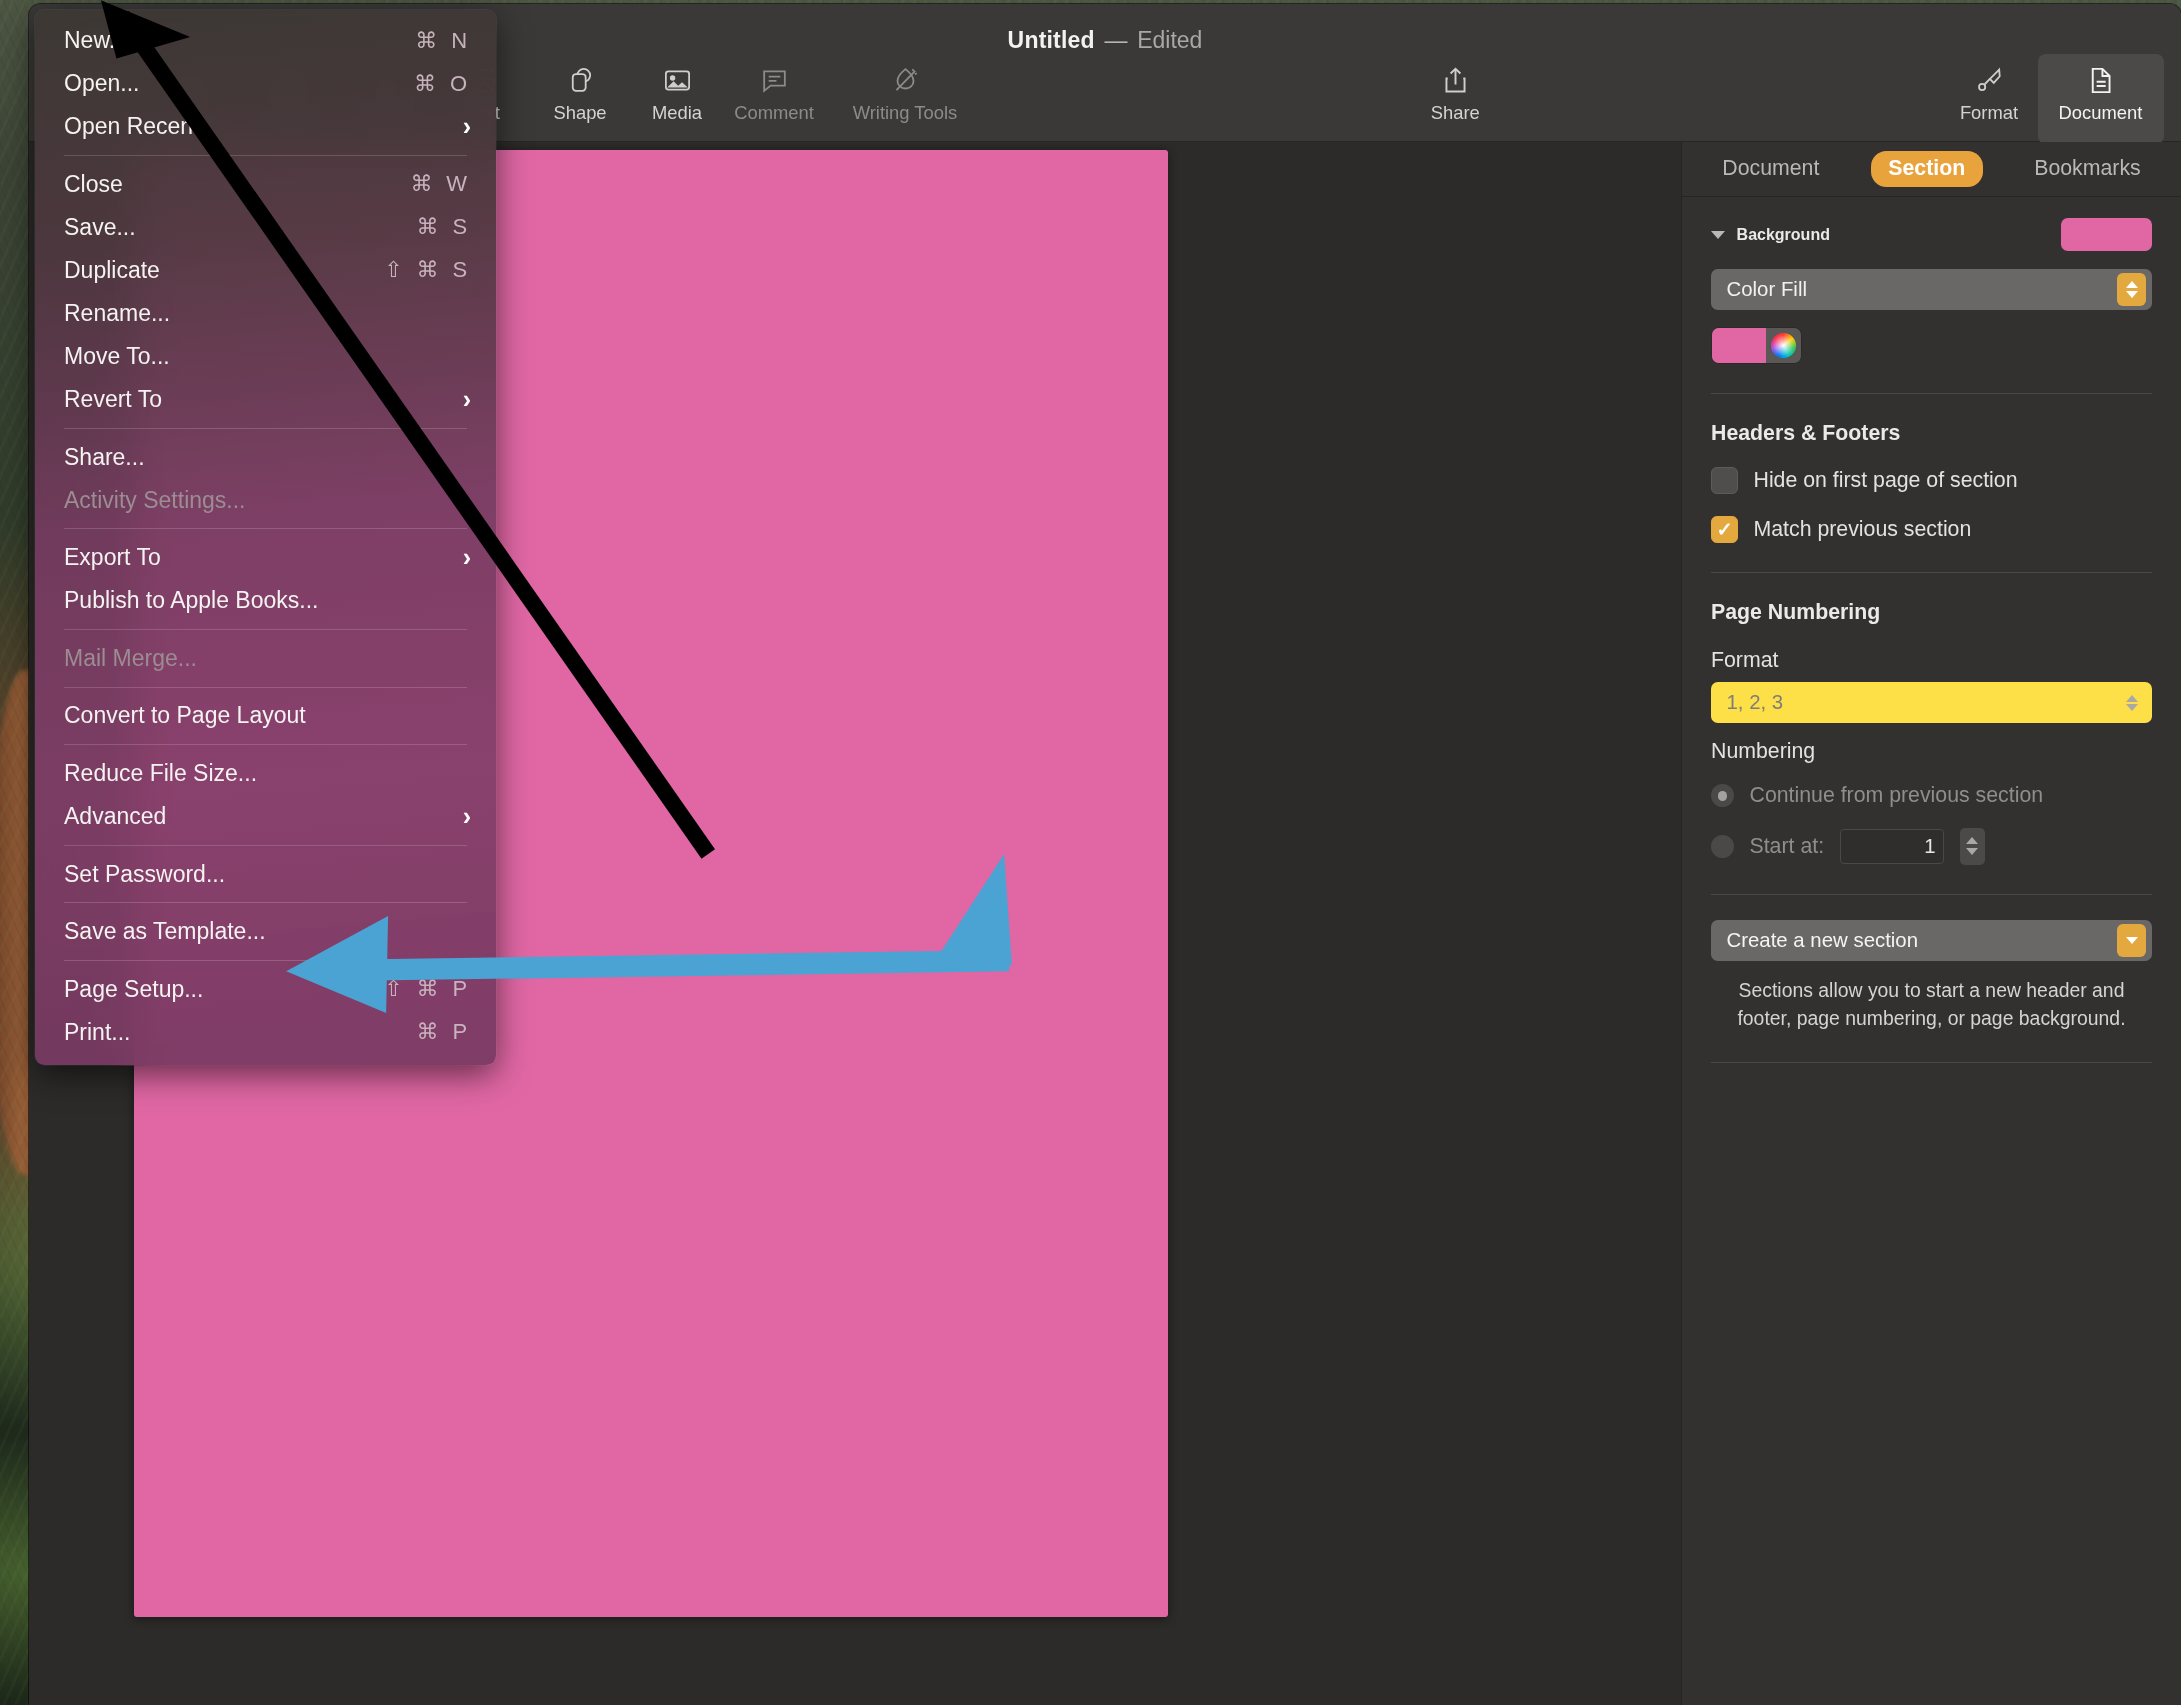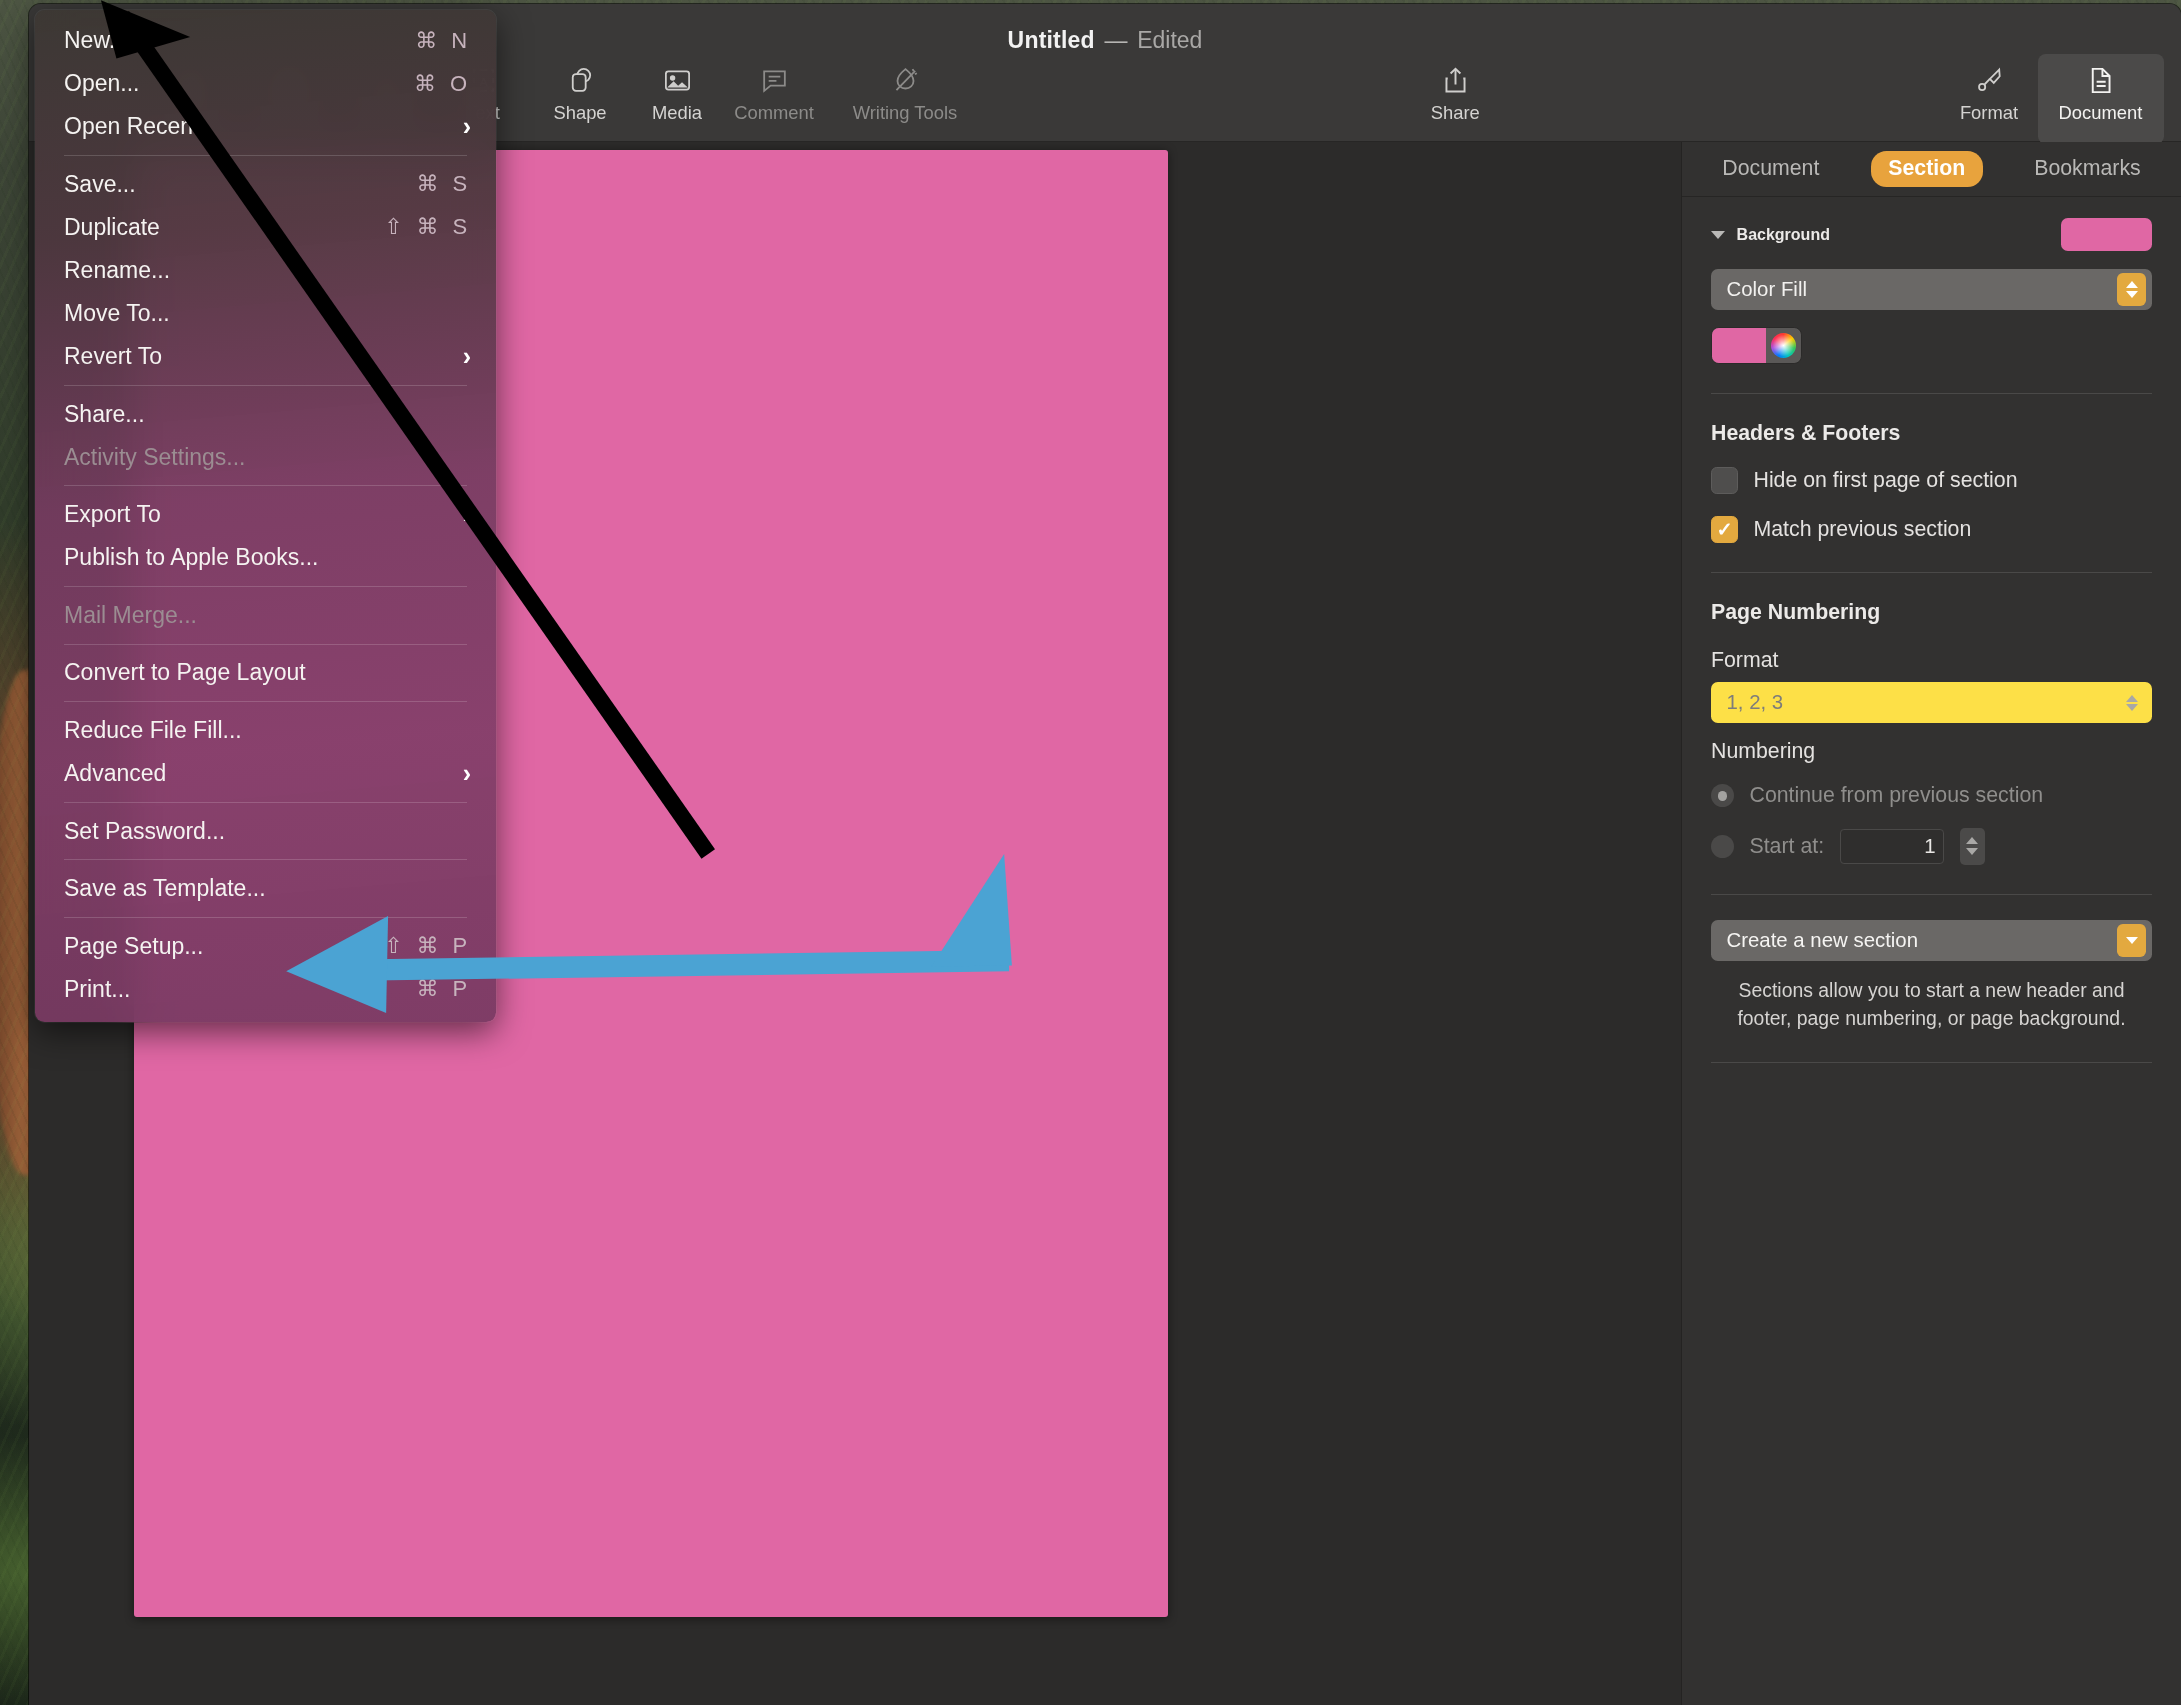--- a/index.html
+++ b/index.html
@@ -474,20 +474,24 @@
       <div class="mi">
         <span class="label">Open...</span>
         <span class="shortcut">⌘ O</span>
       </div>
       <div class="mi">
         <span class="label">Open Recent</span>
         <span class="submark">›</span>
       </div>
       <div class="msep"></div>
       <div class="mi">
+        <span class="label">Close</span>
+        <span class="shortcut">⌘ W</span>
+      </div>
+      <div class="mi">
         <span class="label">Save...</span>
         <span class="shortcut">⌘ S</span>
       </div>
       <div class="mi">
         <span class="label">Duplicate</span>
         <span class="shortcut">⇧ ⌘ S</span>
       </div>
       <div class="mi">
         <span class="label">Rename...</span>
       </div>
@@ -516,21 +520,21 @@
       <div class="msep"></div>
       <div class="mi dim">
         <span class="label">Mail Merge...</span>
       </div>
       <div class="msep"></div>
       <div class="mi">
         <span class="label">Convert to Page Layout</span>
       </div>
       <div class="msep"></div>
       <div class="mi">
-        <span class="label">Reduce File Fill...</span>
+        <span class="label">Reduce File Size...</span>
       </div>
       <div class="mi">
         <span class="label">Advanced</span>
         <span class="submark">›</span>
       </div>
       <div class="msep"></div>
       <div class="mi">
         <span class="label">Set Password...</span>
       </div>
       <div class="msep"></div>

